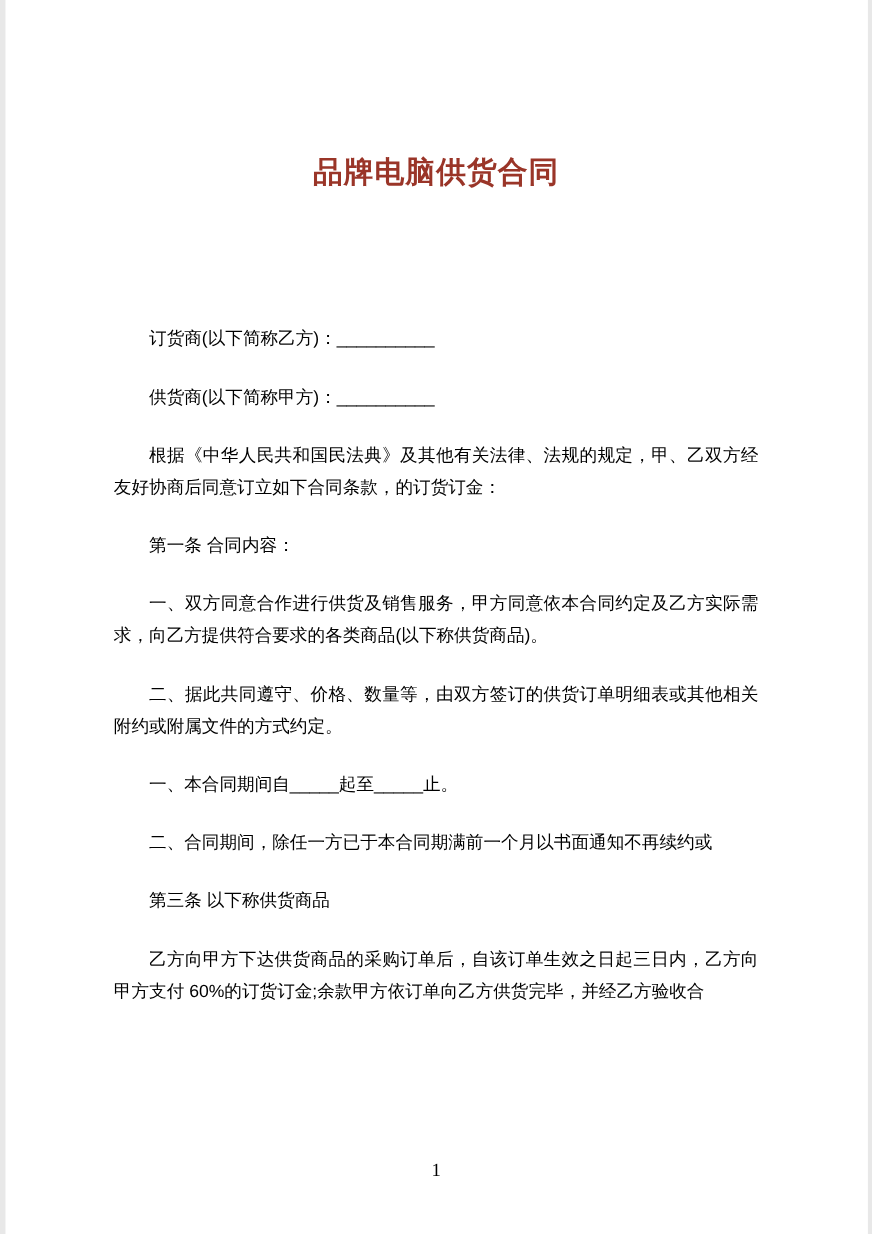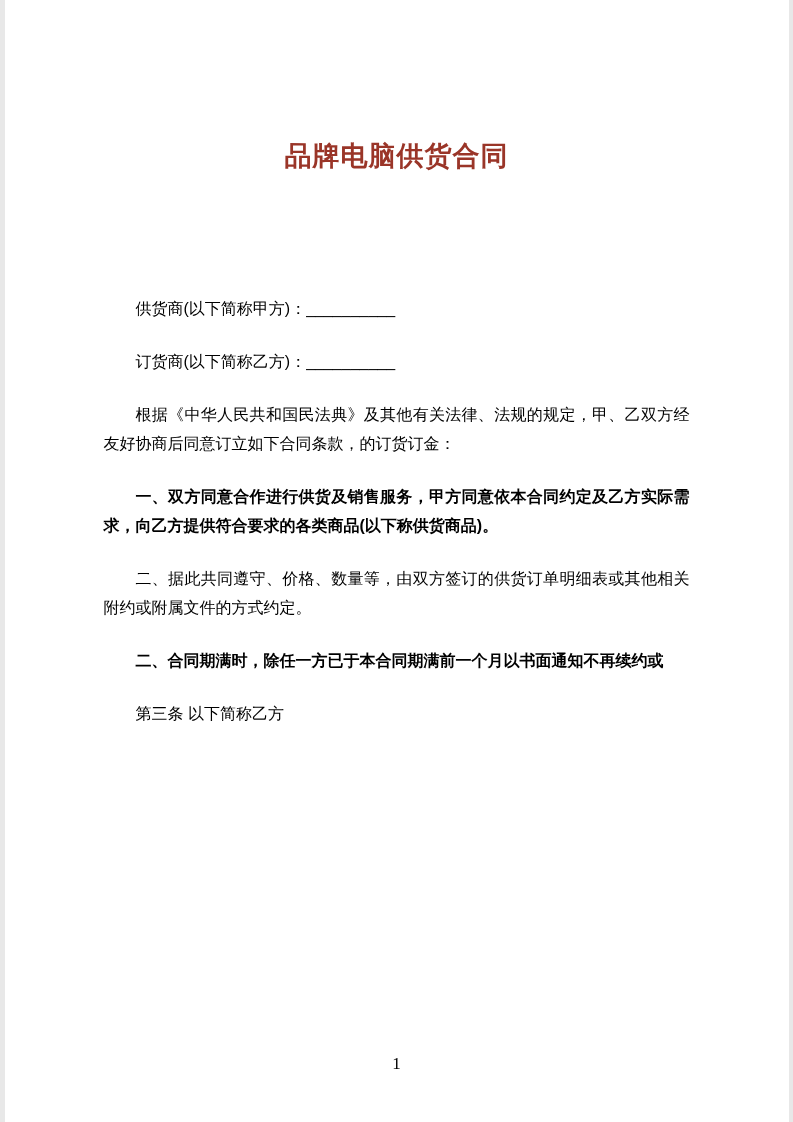--- a/index.html
+++ b/index.html
@@ -33,21 +33,21 @@
   }
   .para {
     margin: 0 0 24px 0;
     font-size: 16px;
     line-height: 29px;
     text-indent: 2em;
     text-align: justify;
     font-weight: 400;
   }
   .para.bold {
-    font-weight: 700;
+    font-weight: 400;
   }
   .page-footer {
     position: absolute;
     left: 0;
     bottom: 48px;
     width: 100%;
     text-align: center;
     font-family: "Liberation Serif", serif;
     font-size: 17px;
     line-height: 20px;
@@ -55,35 +55,38 @@
   }
 </style>
 </head>
 <body>
 
 <div class="page">
   <div class="content">
 
     <h1 class="doc-title">品牌电脑供货合同</h1>
 
+    <p class="para">订货商(以下简称乙方)：__________</p>
+
     <p class="para">供货商(以下简称甲方)：__________</p>
-
-    <p class="para">订货商(以下简称乙方)：__________</p>
 
     <p class="para">根据《中华人民共和国民法典》及其他有关法律、法规的规定，甲、乙双方经友好协商后同意订立如下合同条款，的订货订金：</p>
 
+    <p class="para">第一条 合同内容：</p>
 
     <p class="para bold">一、双方同意合作进行供货及销售服务，甲方同意依本合同约定及乙方实际需求，向乙方提供符合要求的各类商品(以下称供货商品)。</p>
 
     <p class="para">二、据此共同遵守、价格、数量等，由双方签订的供货订单明细表或其他相关附约或附属文件的方式约定。</p>
 
 
+    <p class="para bold">一、本合同期间自_____起至_____止。</p>
 
-    <p class="para bold">二、合同期满时，除任一方已于本合同期满前一个月以书面通知不再续约或</p>
+    <p class="para bold">二、合同期间，除任一方已于本合同期满前一个月以书面通知不再续约或</p>
 
-    <p class="para">第三条 以下简称乙方</p>
+    <p class="para">第三条 以下称供货商品</p>
 
+    <p class="para bold">乙方向甲方下达供货商品的采购订单后，自该订单生效之日起三日内，乙方向甲方支付 60%的订货订金;余款甲方依订单向乙方供货完毕，并经乙方验收合</p>
 
 
   </div>
 
   <div class="page-footer">1</div>
 </div>
 
 </body></html>

